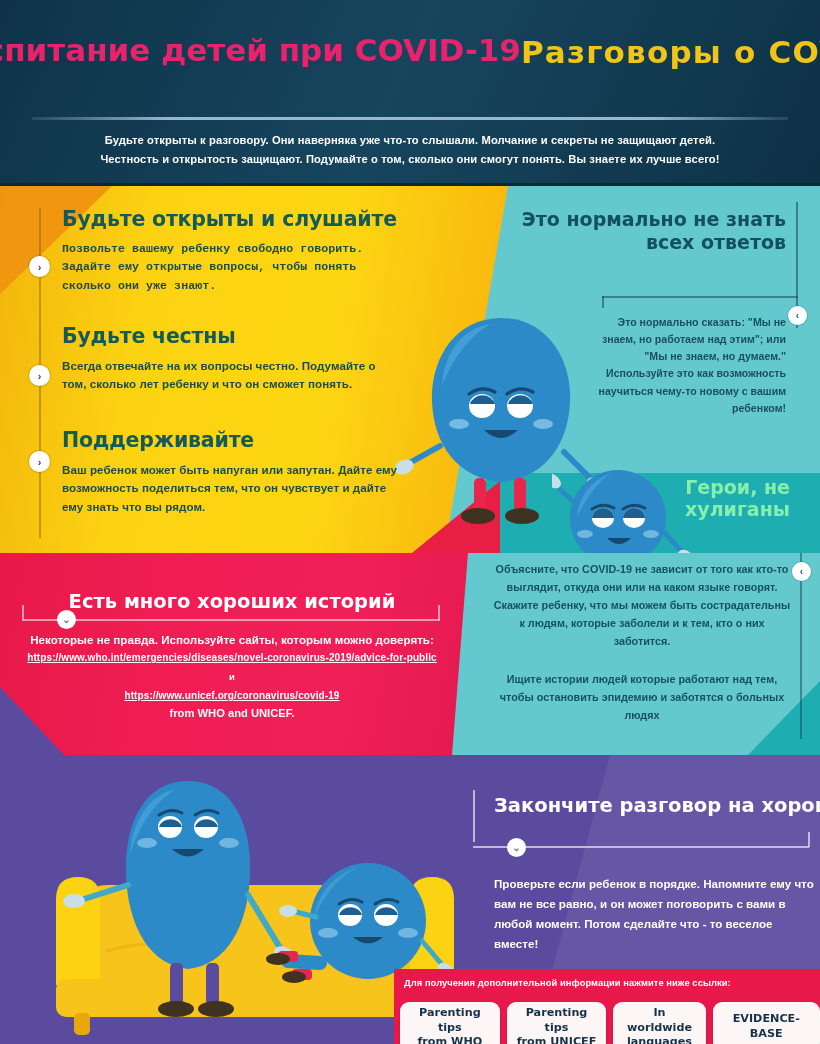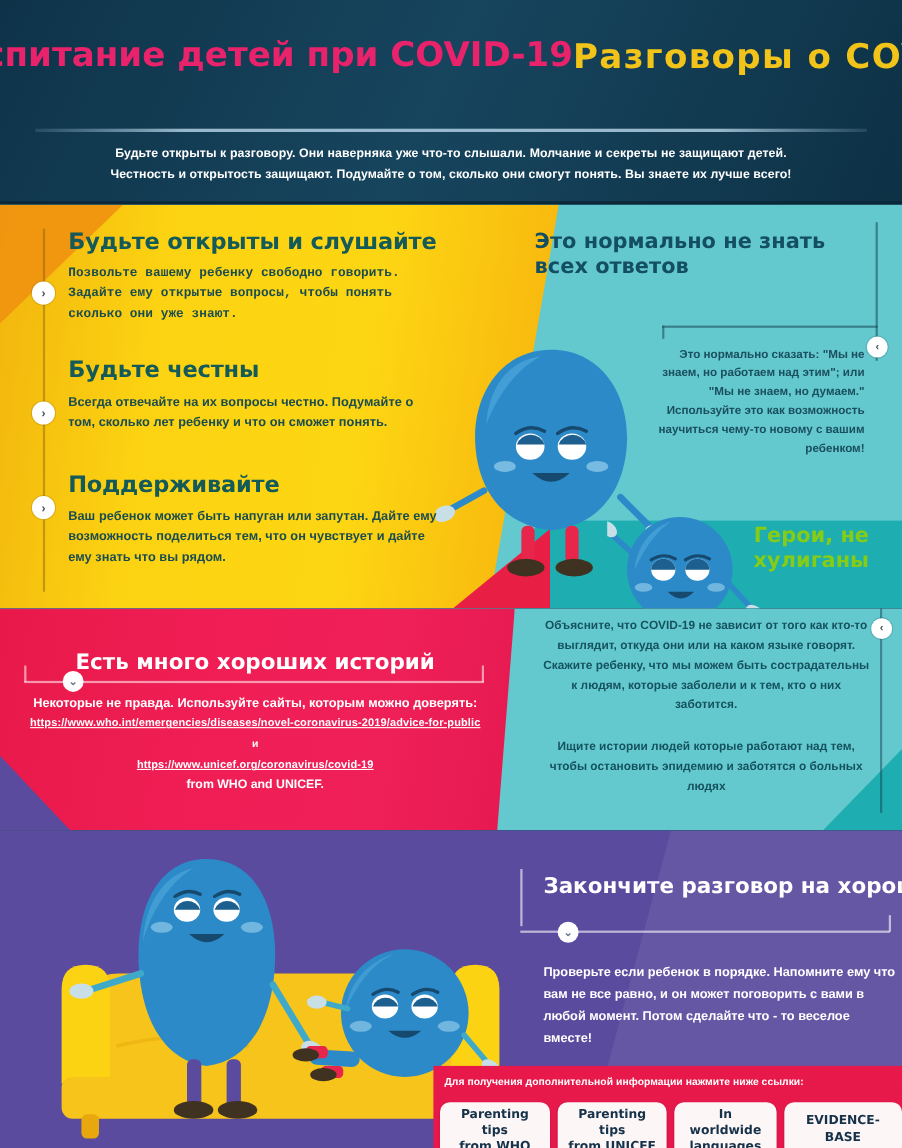--- a/index.html
+++ b/index.html
@@ -87,34 +87,34 @@
     font-size:20.5px;font-weight:bold;color:#145a58;line-height:1.1;margin:0 0 9px 0;
     font-family:"DejaVu Sans", sans-serif;letter-spacing:-.2px;
   }
   .p-yellow{
     font-size:11.6px;font-weight:bold;color:#1b4c4e;line-height:1.62;margin:0;
     letter-spacing:.05px;
   }
 
   
   .teal-head{
-    position:absolute;right:34px;top:22px;width:300px;
+    position:absolute;right:34px;top:22px;width:300px;text-align:right;
     font-size:19px;font-weight:bold;color:#134e63;line-height:1.22;
     font-family:"DejaVu Sans", sans-serif;
   }
   .teal-vline{position:absolute;right:22px;top:16px;width:1.6px;height:126px;background:rgba(20,70,85,.55);}
   .teal-hline{position:absolute;right:22px;top:110px;width:196px;height:1.6px;background:rgba(20,70,85,.55);}
   .teal-corner{position:absolute;right:216px;top:110px;width:1.6px;height:12px;background:rgba(20,70,85,.55);}
   .teal-p{
     position:absolute;right:34px;top:128px;width:200px;text-align:right;
     font-size:10.6px;color:#1a4f5f;font-weight:600;line-height:1.62;
   }
   .teal-sub{
     position:absolute;right:30px;top:290px;width:200px;text-align:right;
-    font-size:19px;font-weight:bold;color:#84cc16;line-height:1.18;
+    font-size:19px;font-weight:bold;color:#86efac;line-height:1.18;
     font-family:"DejaVu Sans", sans-serif;
   }
   .chev-l{
     position:absolute;width:19px;height:19px;border-radius:50%;background:#fff;
     display:flex;align-items:center;justify-content:center;
     font-size:10px;color:#44505c;font-weight:bold;
     box-shadow:0 0 0 1px rgba(20,70,85,.18);
   }
 
   

